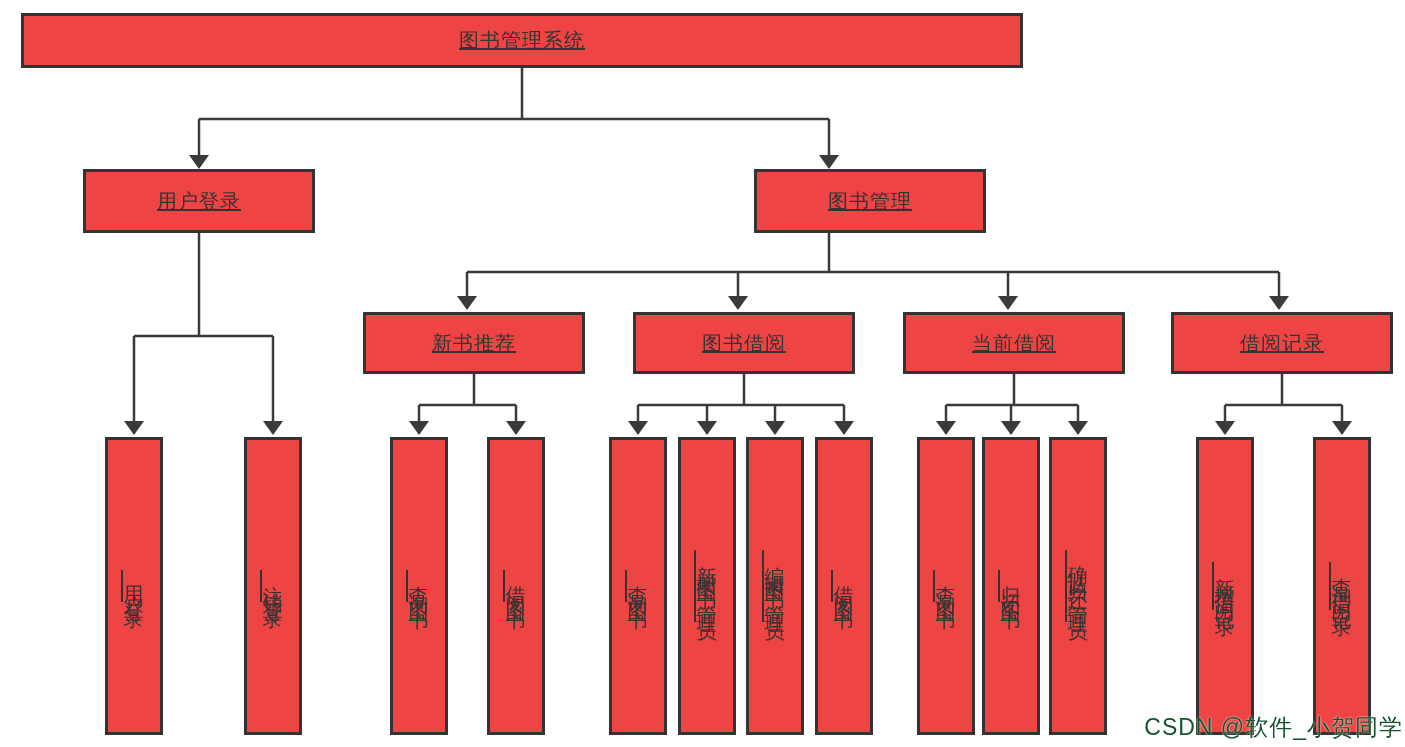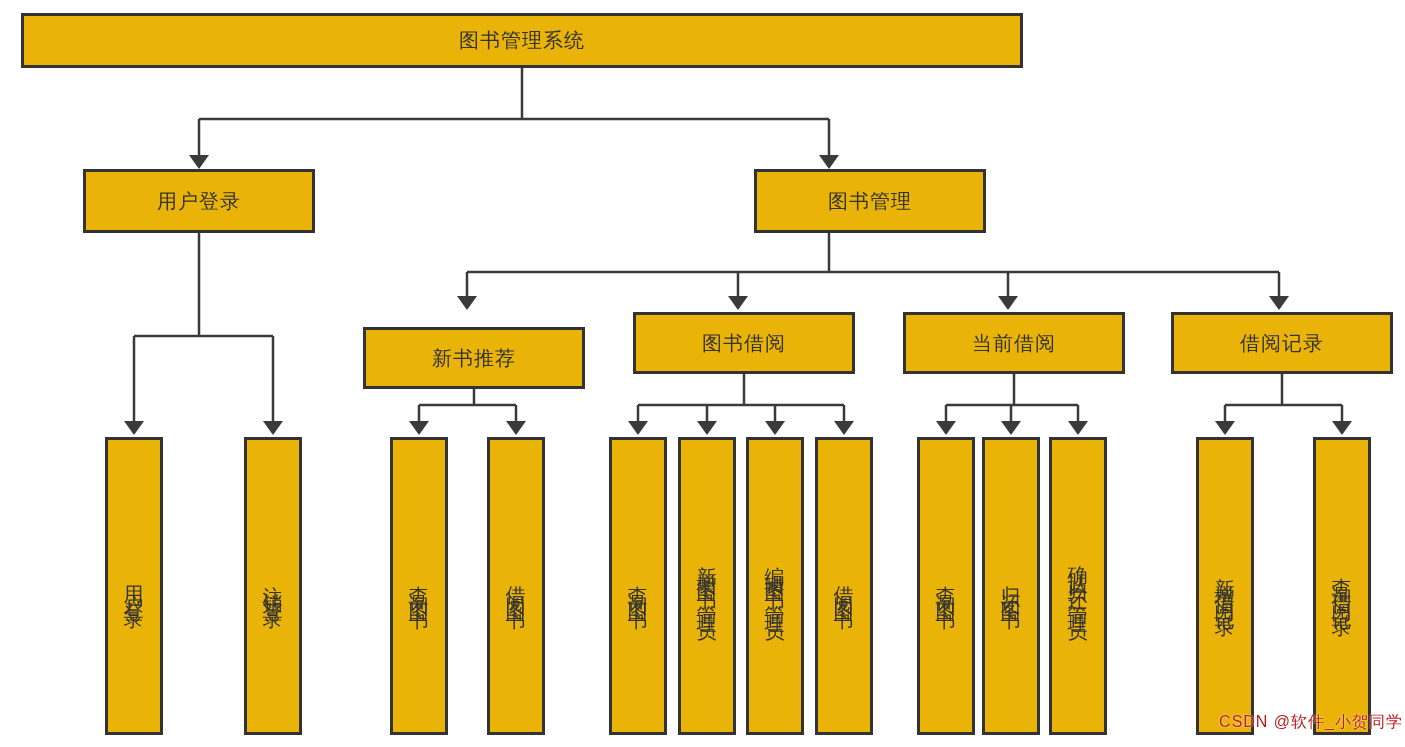--- a/index.html
+++ b/index.html
@@ -22,47 +22,48 @@
   }
   .ln {
     stroke: #3a3a3a;
     stroke-width: 2.5;
     fill: none;
   }
   .box {
     position: absolute;
     box-sizing: border-box;
     border: 3px solid #333333;
-    background: #eab308;
+    background: #ef4444;
     display: flex;
     align-items: center;
     justify-content: center;
     color: #333333;
+    text-decoration: underline;
   }
   .hbox { font-size: 20px; letter-spacing: 1px; }
   .leaf {
     width: 58px;
     top: 437px;
     height: 298px;
   }
   .leaf .vtext {
     writing-mode: vertical-rl;
     text-orientation: mixed;
     font-size: 20px;
     letter-spacing: 8px;
     line-height: 1;
     color: #333333;
     white-space: nowrap;
   }
   .watermark {
     position: absolute;
     top: 712px;
     right: 2px;
-    font-size: 16px;
-    color: #b91c1c;
+    font-size: 23px;
+    color: #14532d;
     z-index: 10;
     letter-spacing: 1px;
     text-shadow: 0 0 2px #ffffff;
   }
 </style>
 </head>
 <body>
 
 <div class="canvas">
 
@@ -105,21 +106,21 @@
     <path class="ln" d="M1282 374 V405 M1225 405 H1342"></path>
     <path class="ln" d="M1225 405 V433" marker-end="url(#arw)"></path>
     <path class="ln" d="M1342 405 V433" marker-end="url(#arw)"></path>
   </svg>
 
   <div class="box hbox" style="left:21px; top:13px; width:1002px; height:55px;">图书管理系统</div>
 
   <div class="box hbox" style="left:83px; top:169px; width:232px; height:64px;">用户登录</div>
   <div class="box hbox" style="left:754px; top:169px; width:232px; height:64px;">图书管理</div>
 
-  <div class="box hbox" style="left:363px; top:312px; width:222px; height:62px;margin-top:15px;">新书推荐</div>
+  <div class="box hbox" style="left:363px; top:312px; width:222px; height:62px;">新书推荐</div>
   <div class="box hbox" style="left:633px; top:312px; width:222px; height:62px;">图书借阅</div>
   <div class="box hbox" style="left:903px; top:312px; width:222px; height:62px;">当前借阅</div>
   <div class="box hbox" style="left:1171px; top:312px; width:222px; height:62px;">借阅记录</div>
 
   <div class="box leaf" style="left:105px;">
     <span class="vtext">用户登录</span>
   </div>
   <div class="box leaf" style="left:244px;">
     <span class="vtext">注销登录</span>
   </div>

